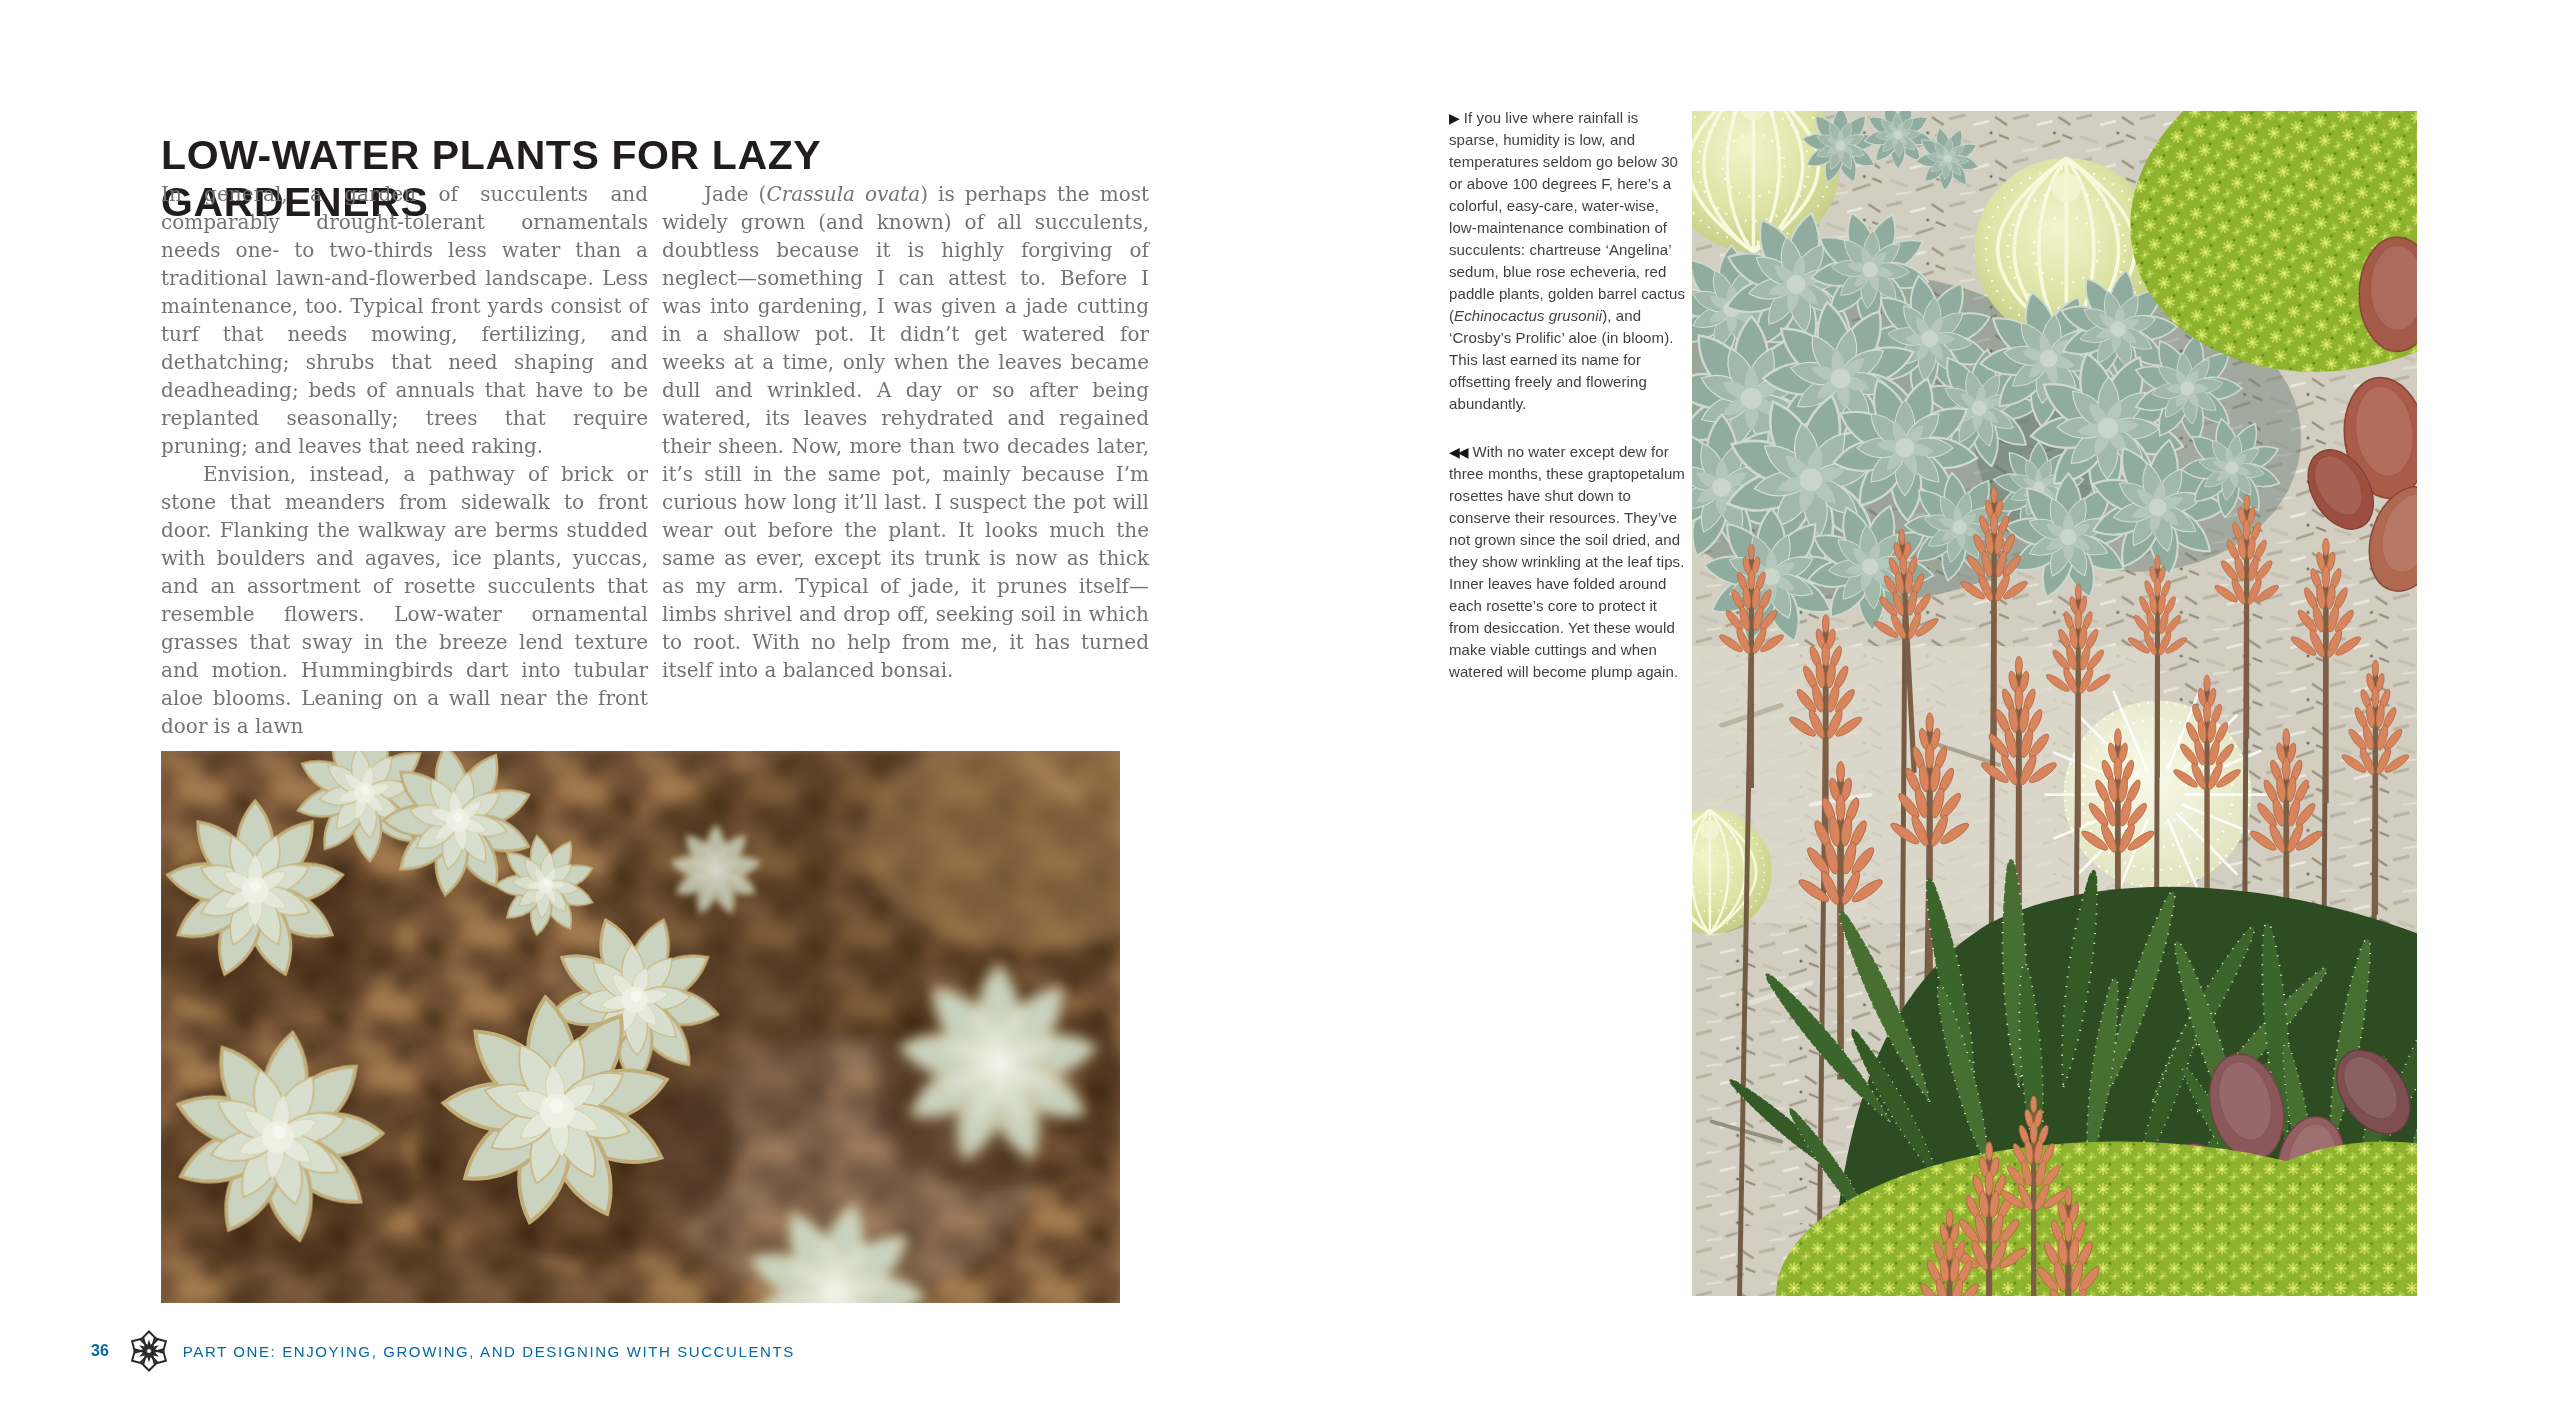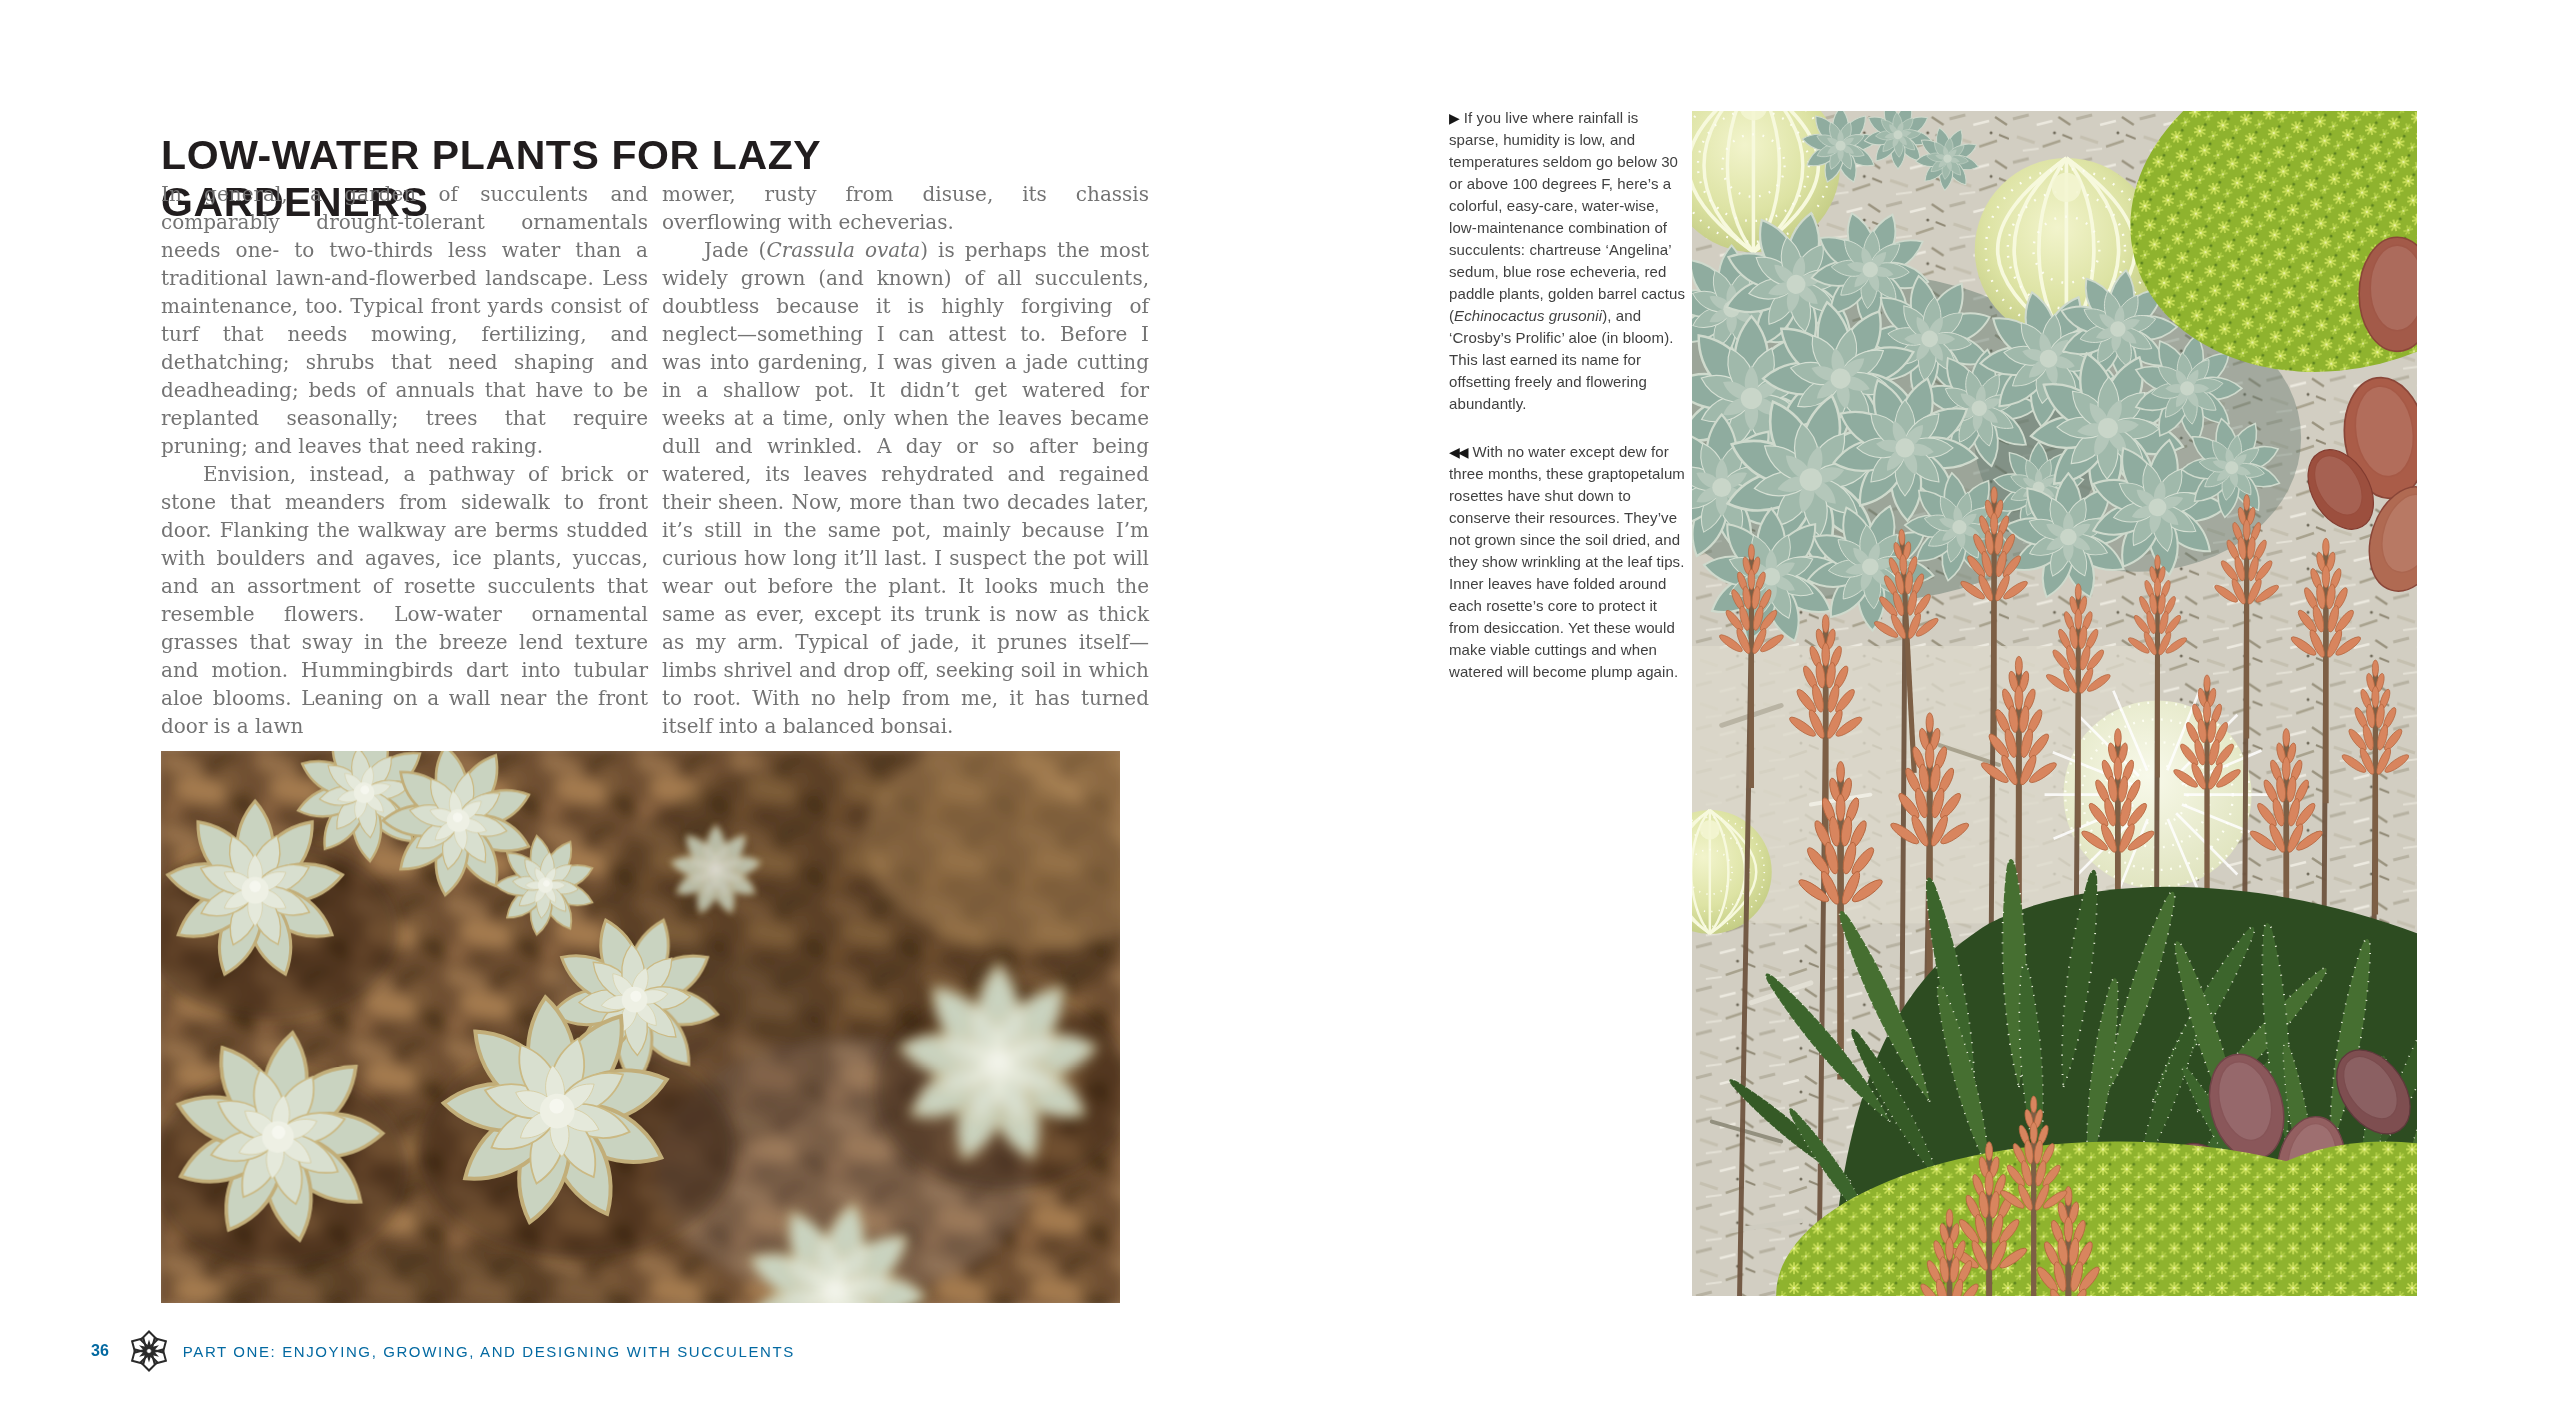--- a/index.html
+++ b/index.html
@@ -61,21 +61,20 @@
 <div>
 
   <h1 class="abs heading">LOW-WATER PLANTS FOR LAZY GARDENERS</h1>
 
   <div class="abs bodycol col1">
     <p>In general, a garden of succulents and comparably drought-tolerant ornamentals needs one- to two-thirds less water than a traditional lawn-and-flowerbed landscape. Less maintenance, too. Typical front yards consist of turf that needs mowing, fertilizing, and dethatching; shrubs that need shaping and deadheading; beds of annuals that have to be replanted seasonally; trees that require pruning; and leaves that need raking.</p>
     <p class="indent">Envision, instead, a pathway of brick or stone that meanders from sidewalk to front door. Flanking the walkway are berms studded with boulders and agaves, ice plants, yuccas, and an assortment of rosette succulents that resemble flowers. Low-water ornamental grasses that sway in the breeze lend texture and motion. Hummingbirds dart into tubular aloe blooms. Leaning on a wall near the front door is a lawn</p>
   </div>
 
   <div class="abs bodycol col2">
-    <p>mower, rusty from disuse, its chassis overflowing with echeverias.</p>
     <p class="indent"><span>Jade (</span><i>Crassula ovata</i><span>) is perhaps the most widely grown (and known) of all succulents, doubtless because it is highly forgiving of neglect—something I can attest to. Before I was into gardening, I was given a jade cutting in a shallow pot. It didn’t get watered for weeks at a time, only when the leaves became dull and wrinkled. A day or so after being watered, its leaves rehydrated and regained their sheen. Now, more than two decades later, it’s still in the same pot, mainly because I’m curious how long it’ll last. I suspect the pot will wear out before the plant. It looks much the same as ever, except its trunk is now as thick as my arm. Typical of jade, it prunes itself—limbs shrivel and drop off, seeking soil in which to root. With no help from me, it has turned itself into a balanced bonsai.</span></p>
   </div>
 
   <figure class="abs photo-left">
   <svg viewBox="0 0 968 555" preserveAspectRatio="none" aria-hidden="true">
     <defs>
       <filter id="blur7" x="-20%" y="-20%" width="140%" height="140%">
             <feGaussianBlur stdDeviation="7"></feGaussianBlur>
           </filter>
       <filter id="blur3" x="-30%" y="-30%" width="160%" height="160%">

